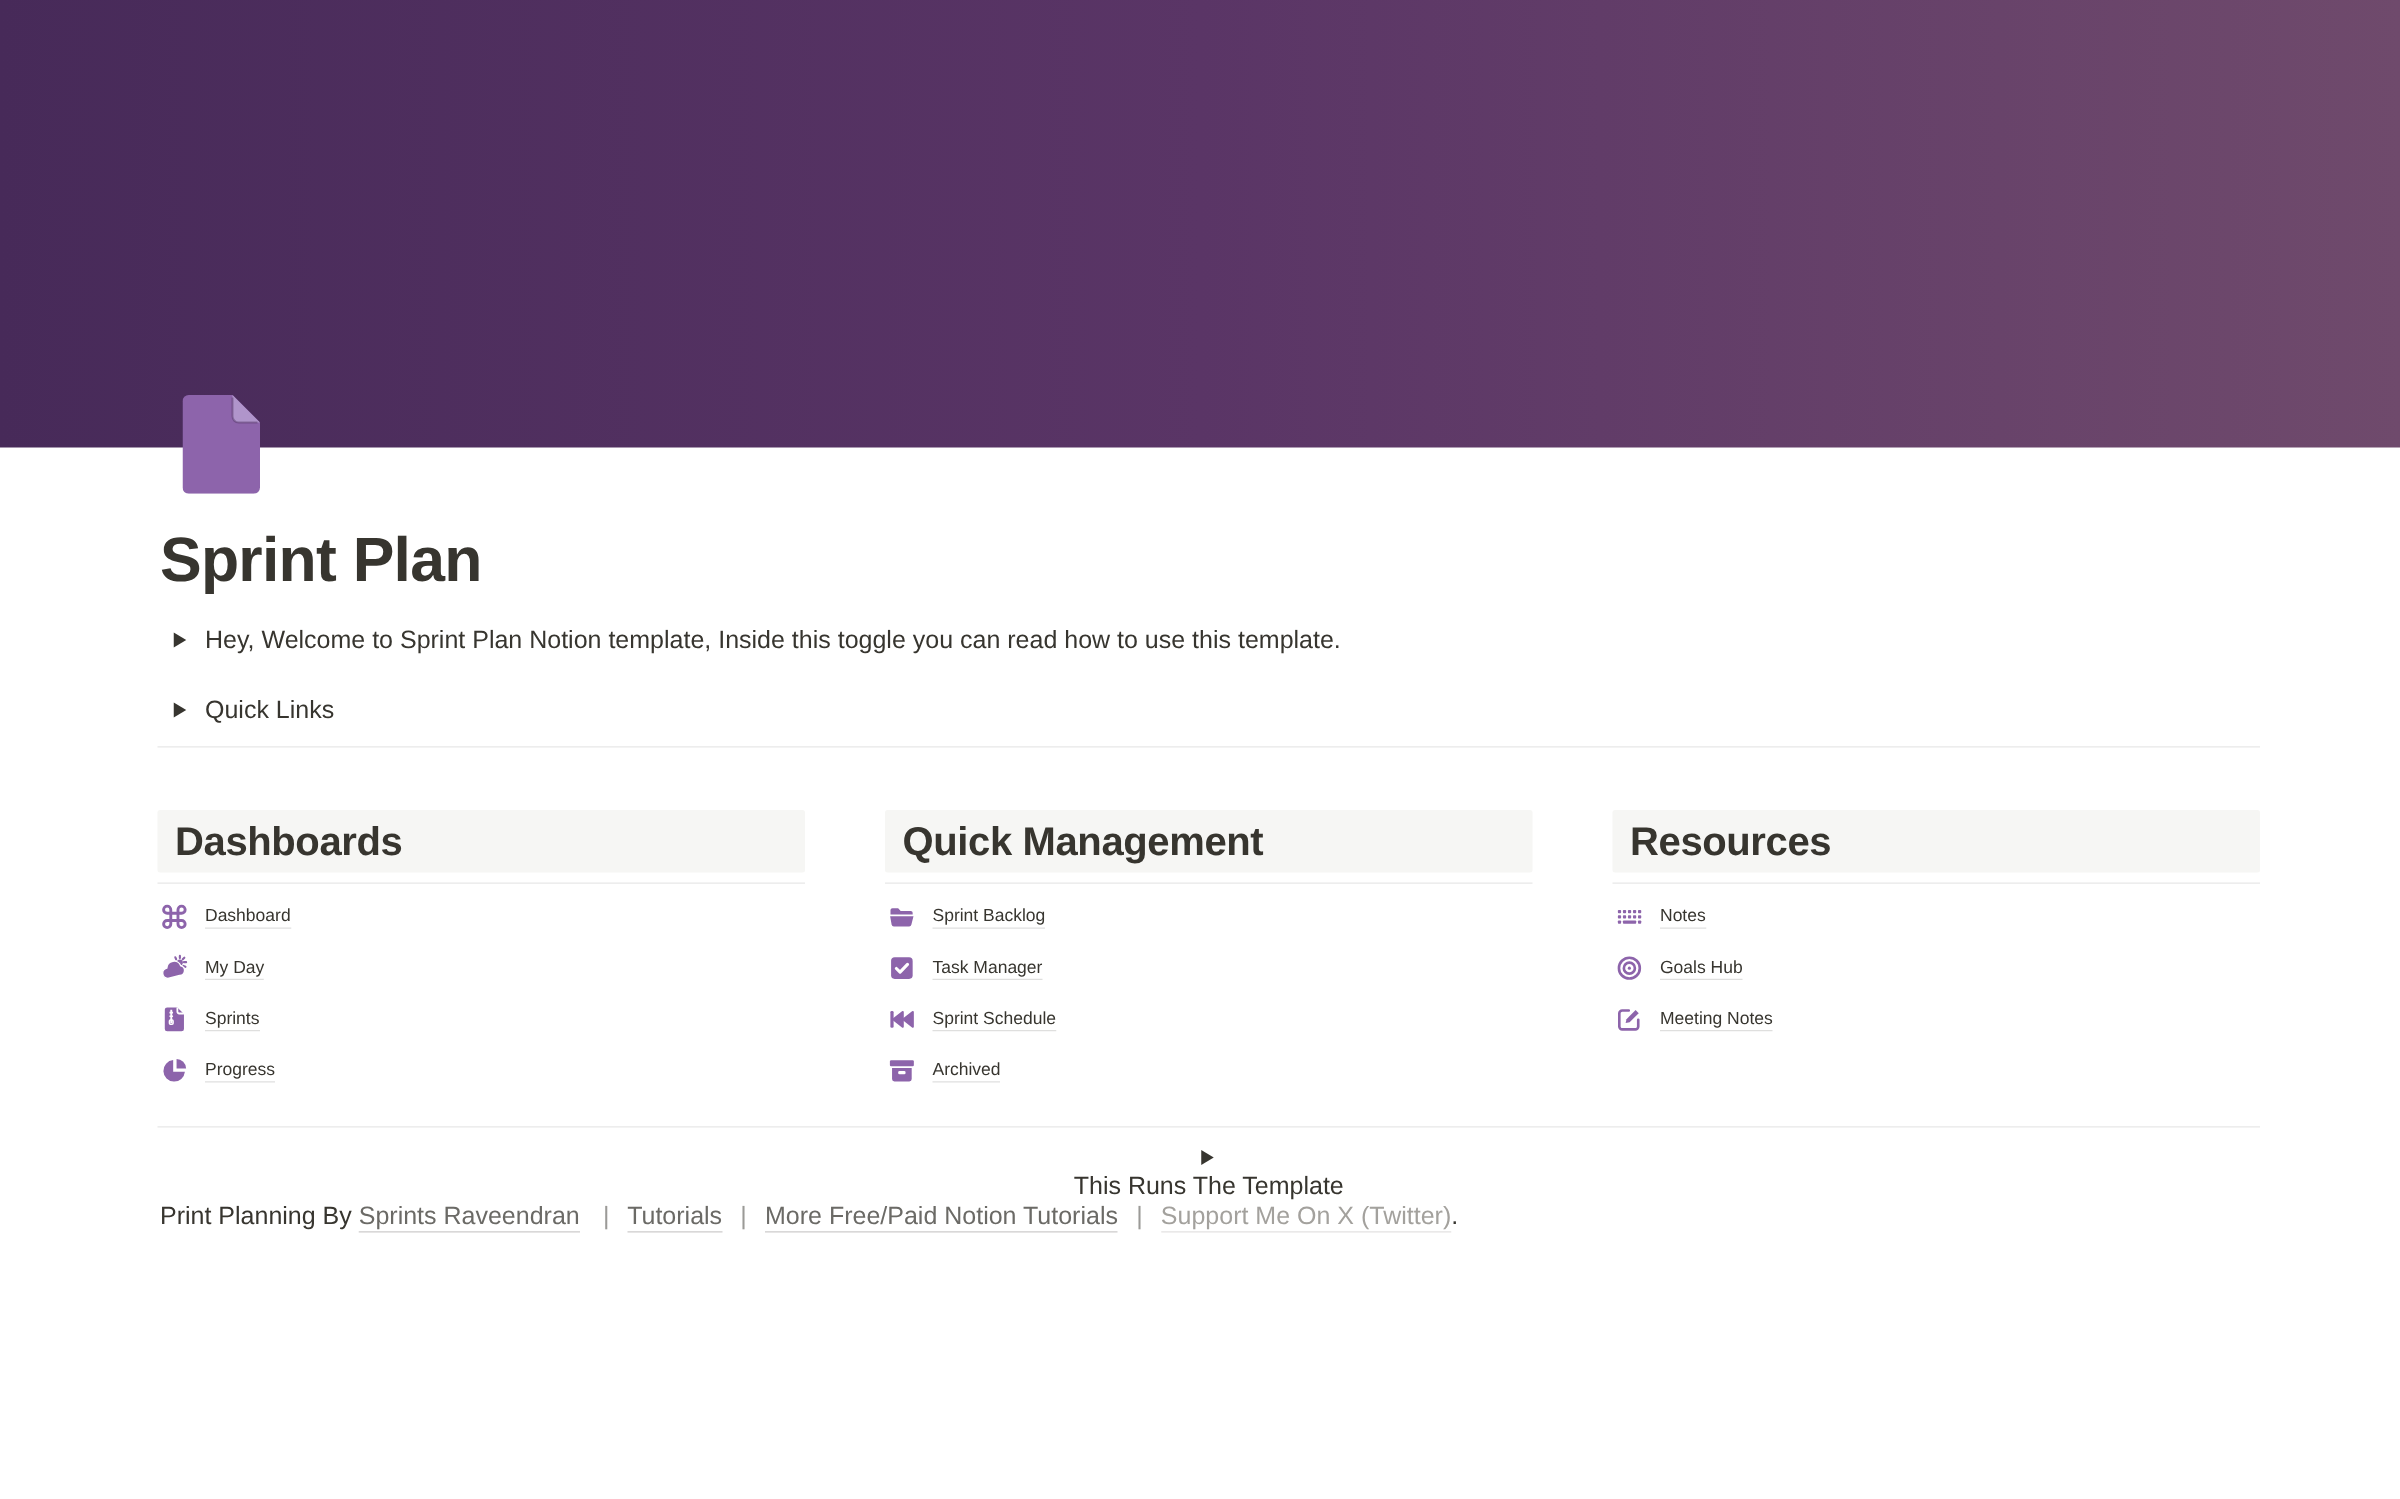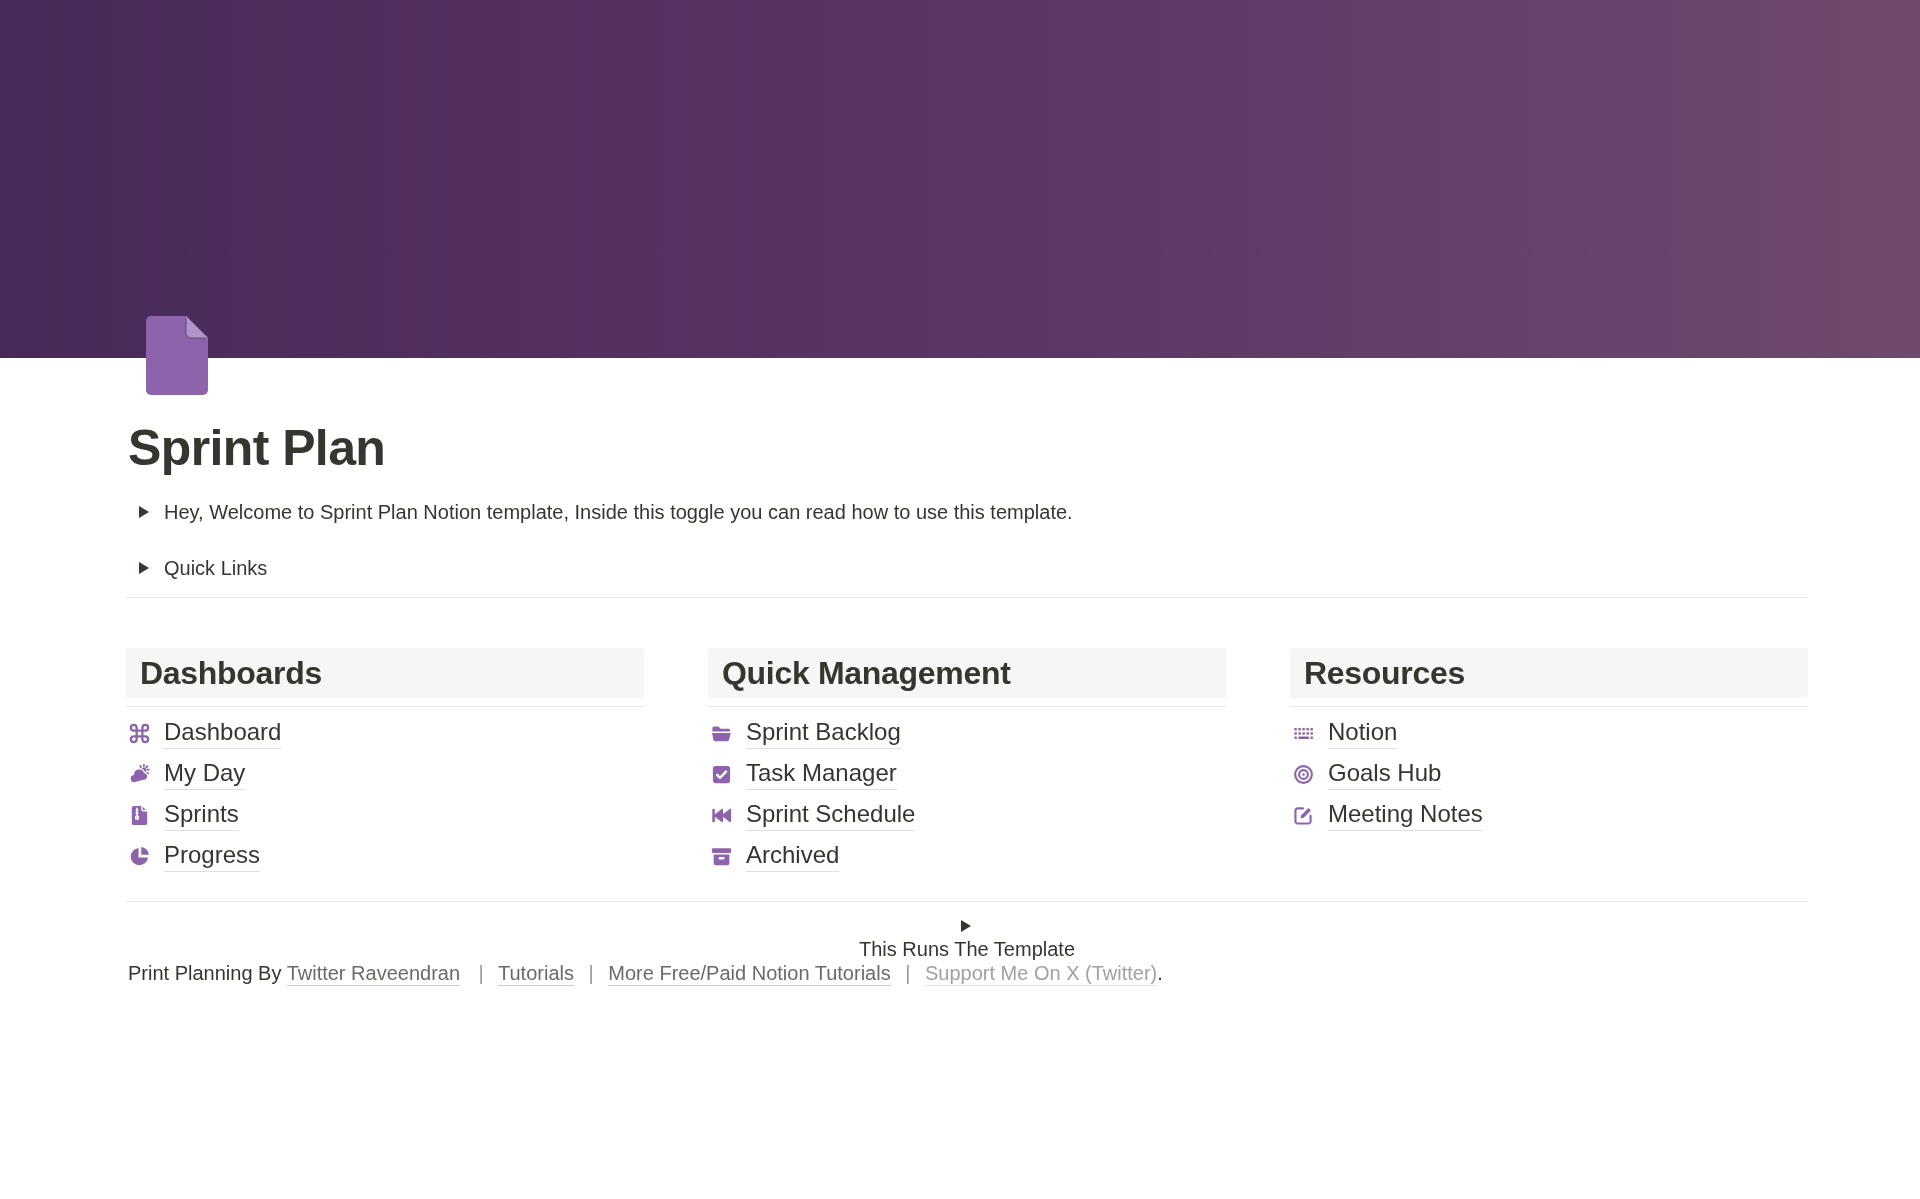--- a/index.html
+++ b/index.html
@@ -102,21 +102,21 @@
     border-radius: 3px;
   }
   .item-icon {
     width: 23px; height: 23px;
     flex: 0 0 23px;
     color: var(--accent-purple,#8d64ab);
     display: flex; align-items: center; justify-content: center;
   }
   .item-icon svg { width: 23px; height: 23px; display: block; }
   .item-label {
-    font-size: 24px;
+    font-size: 14px;
     font-weight: 500;
     color: var(--text,#37352f);
     border-bottom: 1.5px solid rgba(55,53,47,0.16);
     padding-bottom: 2px;
     white-space: nowrap;
   }
   .bottom-toggle { margin-top: 12px; flex-direction: column; }
   .footer-line {
     margin-top: 10px;
     font-size: 20px;
@@ -282,21 +282,21 @@
                   <rect x="6.6" y="10.6" width="2.7" height="2.7" rx="0.7"></rect>
                   <rect x="10.8" y="10.6" width="2.7" height="2.7" rx="0.7"></rect>
                   <rect x="15" y="10.6" width="2.7" height="2.7" rx="0.7"></rect>
                   <rect x="19.2" y="10.6" width="2.7" height="2.7" rx="0.7"></rect>
                 <rect x="2.4" y="15" width="2.7" height="2.7" rx="0.7"></rect>
                   <rect x="6.6" y="15" width="11.1" height="2.7" rx="0.7"></rect>
                   <rect x="19.2" y="15" width="2.7" height="2.7" rx="0.7"></rect>
               </g>
             </svg>
           </span>
-          <span class="item-label">Notion</span>
+          <span class="item-label">Notes</span>
         </div>
         <div class="item">
           <span class="item-icon">
             <svg viewBox="0 0 24 24" fill="none" stroke="currentColor" stroke-width="2.2">
               <circle cx="12" cy="12" r="8.7"></circle>
               <circle cx="12" cy="12" r="4.6"></circle>
               <circle cx="12" cy="12" r="1.3" fill="currentColor" stroke="none"></circle>
             </svg>
           </span>
           <span class="item-label">Goals Hub</span>
@@ -318,21 +318,21 @@
   <div class="divider before-bottom"></div>
 
   <div class="toggle-row bottom-toggle">
     <span class="toggle-arrow"></span>
     <span>This Runs The Template</span>
   </div>
 
   <div class="footer-line">
     <span>Print Planning By</span>
     <span> </span>
-    <span class="footer-link">Twitter Raveendran</span>
+    <span class="footer-link">Sprints Raveendran</span>
     <span class="pipe first">|</span>
     <span class="footer-link">Tutorials</span>
     <span class="pipe">|</span>
     <span class="footer-link">More Free/Paid Notion Tutorials</span>
     <span class="pipe">|</span>
     <span class="footer-link muted">Support Me On X (Twitter)</span><span>.</span>
   </div>
 
 </div>
 

